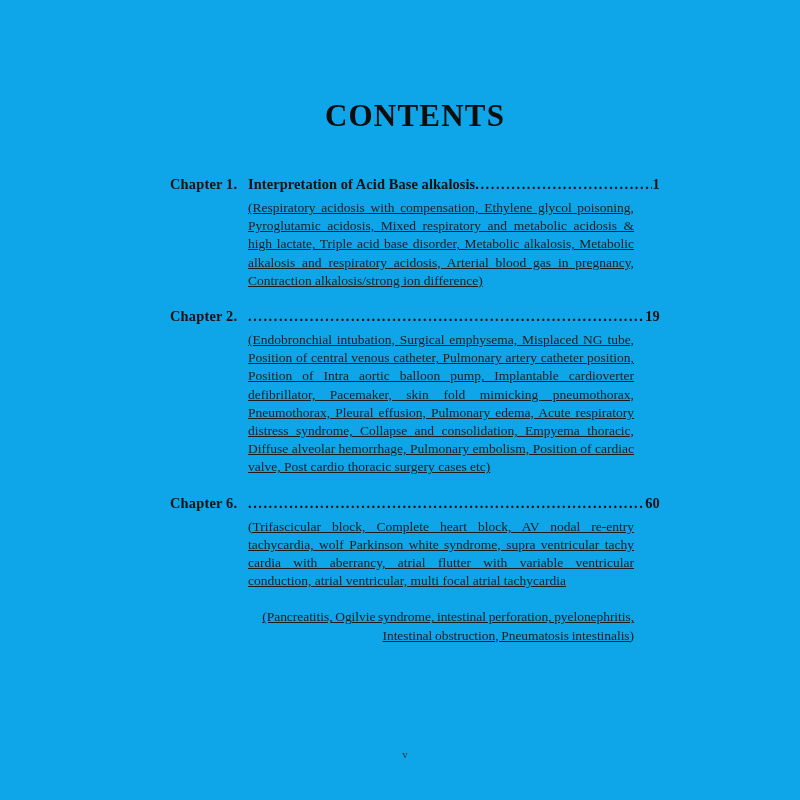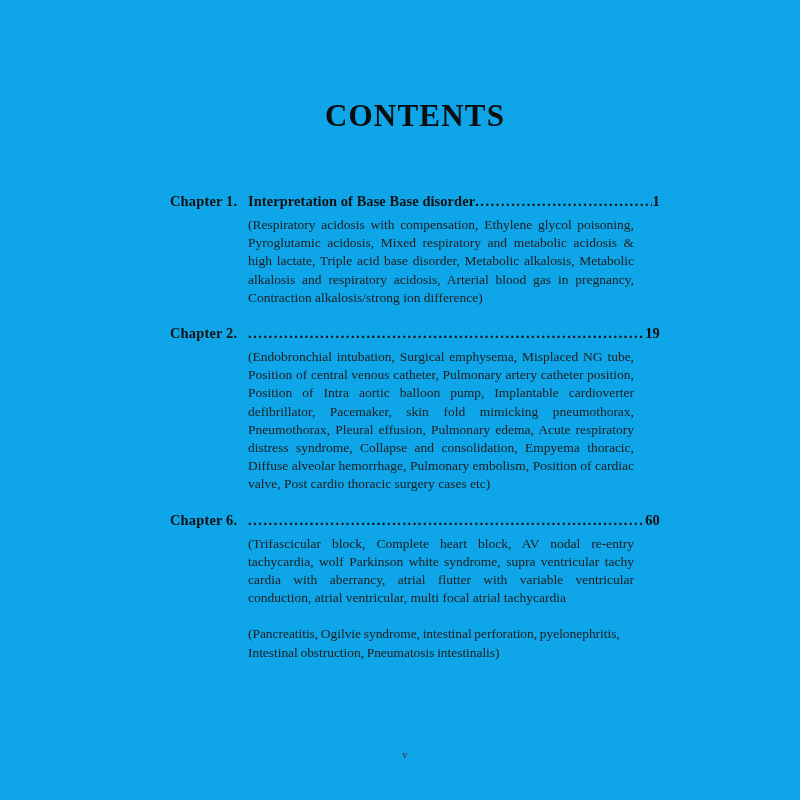--- a/index.html
+++ b/index.html
@@ -30,21 +30,21 @@
     text-align: center;
     font-size: 31px;
     font-weight: bold;
     letter-spacing: 1.2px;
     color: #0d0d0d;
     font-family: "Liberation Serif", "DejaVu Serif", serif;
   }
 
   .toc {
     position: absolute;
-    top: 193px;
+    top: 176px;
     left: 170px;
     width: 490px;
   }
 
   .toc-entry {
     margin-bottom: 18px;
   }
 
   .entry-line {
     display: flex;
@@ -91,26 +91,27 @@
     margin-top: 6px;
     margin-left: 78px;
     width: 386px;
     font-size: 13.5px;
     line-height: 18.2px;
     text-align: justify;
     text-justify: inter-word;
     color: #1d1d1d;
     font-weight: normal;
     hyphens: none;
+    text-decoration: underline;
   }
 
   .entry-desc.tight {
     word-spacing: -0.6px;
     letter-spacing: -0.05px;
-    text-align: left;
+    text-align: right;
   }
 
   .folio {
     position: absolute;
     top: 748px;
     left: 0;
     width: 810px;
     text-align: center;
     font-size: 11px;
     color: #333333;
@@ -122,21 +123,21 @@
 
 <div class="page">
 
   <div class="contents-title">CONTENTS</div>
 
   <div class="toc">
 
     <div class="toc-entry">
       <div class="entry-line">
         <span class="chapter-label">Chapter 1.</span>
-        <span class="entry-title">Interpretation of Base Base disorder</span>
+        <span class="entry-title">Interpretation of Acid Base alkalosis</span>
         <span class="leader"></span>
         <span class="entry-page">1</span>
       </div>
       <div class="entry-desc">(Respiratory acidosis with compensation, Ethylene glycol poisoning, Pyroglutamic acidosis, Mixed respiratory and metabolic acidosis &amp; high lactate, Triple acid base disorder, Metabolic alkalosis, Metabolic alkalosis and respiratory acidosis, Arterial blood gas in pregnancy, Contraction alkalosis/strong ion difference)</div>
     </div>
 
     <div class="toc-entry">
       <div class="entry-line">
         <span class="chapter-label">Chapter 2.</span>
         <span class="leader"></span>

